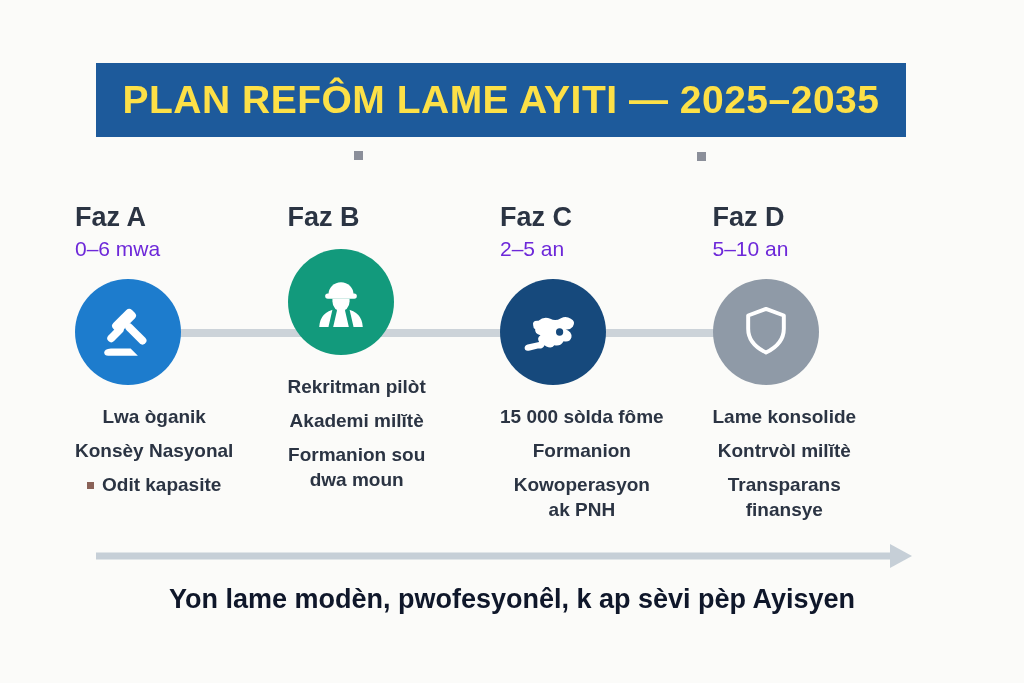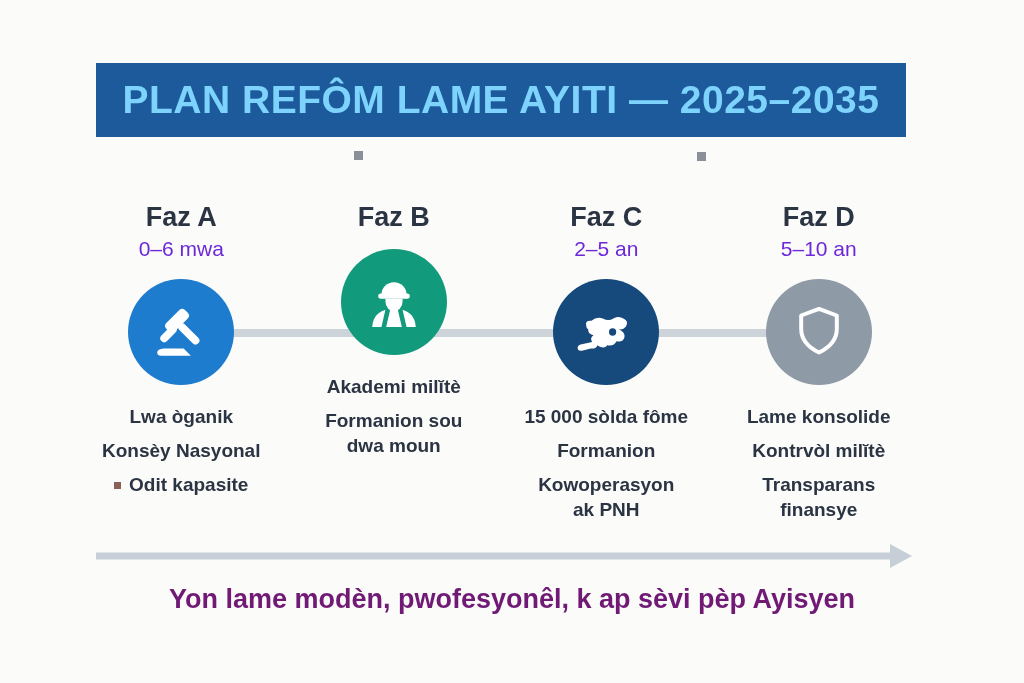--- a/index.html
+++ b/index.html
@@ -8,50 +8,50 @@
     background:#fbfbf9;
     font-family:"Liberation Sans","DejaVu Sans",sans-serif;
     color:#2b3443;
   }
   
   .banner{
     position:absolute;left:96px;top:63px;width:810px;height:74px;
     display:flex;align-items:center;justify-content:center;
   }
   .banner h1{
-    margin:0;color:#7dd3fc;font-size:39px;font-weight:700;letter-spacing:.5px;white-space:nowrap;
+    margin:0;color:#fde047;font-size:39px;font-weight:700;letter-spacing:.5px;white-space:nowrap;
   }
   .decor-sq{position:absolute;width:9px;height:9px;background:#8b8f9a;}
   .sq1{left:354px;top:151px;}
   .sq2{left:697px;top:152px;}
   
   .connector{position:absolute;left:180px;top:329px;width:636px;height:8px;background:#ccd3d9;z-index:1;}
   
   .cols{position:absolute;left:75px;top:200px;width:850px;display:flex;z-index:2;}
-  .col{width:212.5px;display:flex;flex-direction:column;align-items:center;text-align:center;}
+  .col{width:212.5px;display:flex;flex-direction:column;align-items:flex-start;text-align:center;}
   .phase-name{font-size:27px;font-weight:700;line-height:34px;}
   .phase-duration{font-size:21px;font-weight:400;line-height:30px;color:#6d28d9;}
   .circle{
     width:106px;height:106px;border-radius:50%;margin-top:15px;
     background:var(--c);display:flex;align-items:center;justify-content:center;
     position:relative;z-index:2;
   }
   .circle svg{width:66px;height:66px;display:block;}
   .items{margin-top:19px;}
   .item{
     font-size:19px;font-weight:700;line-height:25px;margin-bottom:9px;
     white-space:pre-line;display:block;
   }
   .bullet-sq{display:inline-block;width:7px;height:7px;background:#8a6258;margin-right:8px;vertical-align:2px;}
   
   .arrow-wrap{position:absolute;left:92px;top:541px;width:830px;height:30px;z-index:1;}
   
   .tagline{
     position:absolute;left:0;top:584px;width:1024px;text-align:center;
-    font-size:27px;font-weight:700;color:#701a75;
+    font-size:27px;font-weight:700;color:#0f172a;
   }
 </style>
 </head>
 <body>
 
 <div class="banner" style="background: rgb(29, 90, 155);">
   <h1>PLAN REFÔM LAME AYITI — 2025–2035</h1>
 </div>
 
 <div class="decor-sq sq1"></div>
@@ -91,20 +91,21 @@
           <path d="M37 45 h26 v4 a13 15 0 0 1 -26 0 z"></path>
           <path d="M17 88 q1 -23 25 -27 l8 -5 8 5 q24 4 25 27 z"></path>
         </g>
         <g fill="var(--c)">
           <rect x="34" y="60" width="7" height="30" rx="2" transform="rotate(13 37 75)"></rect>
           <rect x="59" y="60" width="7" height="30" rx="2" transform="rotate(-13 63 75)"></rect>
         </g>
       </svg>
     </div>
     <div class="items">
+      <span class="item">Rekritman pilòt</span>
       <span class="item">Akademi milĭtè</span>
       <span class="item">Formanion sou
 dwa moun</span>
     </div>
   </div>
 
   <div class="col">
     <div class="phase-name">Faz C</div>
     <div class="phase-duration">2–5 an</div>
     <div class="circle" style="--c: #16497c;">

